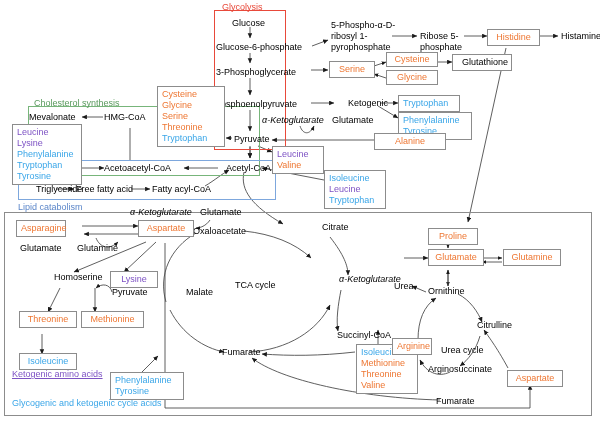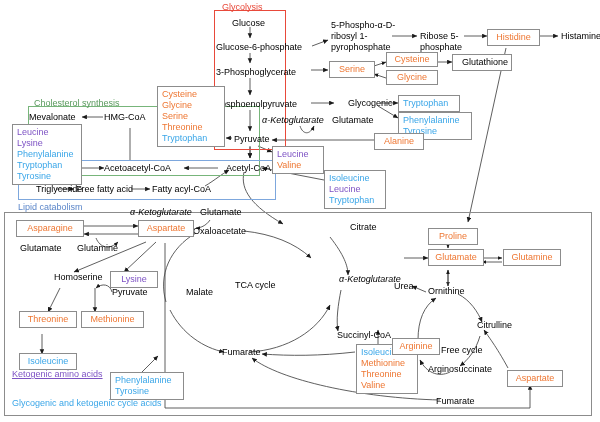--- a/index.html
+++ b/index.html
@@ -180,21 +180,21 @@
 
   <div class="node plain" style="left:331px;top:20px;">5-Phospho-α-D-</div>
   <div class="node plain" style="left:331px;top:31px;">ribosyl 1-</div>
   <div class="node plain" style="left:331px;top:42px;">pyrophosphate</div>
 
   <div class="node plain" style="left:420px;top:31px;">Ribose 5-</div>
   <div class="node plain" style="left:420px;top:42px;">phosphate</div>
 
   <div class="node plain" style="left:561px;top:31px;">Histamine</div>
 
-  <div class="node plain" style="left:348px;top:98px;">Glycogenic</div>
+  <div class="node plain" style="left:348px;top:98px;">Ketogenic</div>
 
   <div class="node plain ital" style="left:262px;top:115px;">α-Ketoglutarate</div>
   <div class="node plain" style="left:332px;top:115px;">Glutamate</div>
 
   <div class="box" style="left:329px;top:61px;width:46px;text-align:center;">
     <span class="gly">Serine</span>
   </div>
 
   <div class="box tight" style="left:386px;top:52px;width:52px;text-align:center;">
     <span class="gly">Cysteine</span>
@@ -213,21 +213,21 @@
 
   <div class="box" style="left:398px;top:95px;width:62px;">
     <span class="both">Tryptophan</span>
   </div>
 
   <div class="box" style="left:398px;top:112px;width:74px;">
     <div class="both">Phenylalanine</div>
     <div class="both">Tyrosine</div>
   </div>
 
-  <div class="box" style="left:374px;top:133px;width:50px;text-align:center;">
+  <div class="box" style="left:374px;top:133px;width:72px;text-align:center;">
     <span class="gly">Alanine</span>
   </div>
 
   <div class="box" style="left:157px;top:86px;width:68px;">
     <div class="gly">Cysteine</div>
     <div class="gly">Glycine</div>
     <div class="gly">Serine</div>
     <div class="gly">Threonine</div>
     <div class="both">Tryptophan</div>
   </div>
@@ -257,28 +257,28 @@
   <div class="box" style="left:324px;top:170px;width:62px;">
     <div class="both">Isoleucine</div>
     <div class="ket">Leucine</div>
     <div class="both">Tryptophan</div>
   </div>
 
   <div class="node plain ital" style="left:130px;top:207px;">α-Ketoglutarate</div>
   <div class="node plain" style="left:200px;top:207px;">Glutamate</div>
 
   <div class="node plain" style="left:193px;top:226px;">Oxaloacetate</div>
-  <div class="node plain" style="left:322px;top:222px;margin-left:28px;">Citrate</div>
+  <div class="node plain" style="left:322px;top:222px;">Citrate</div>
   <div class="node plain ital" style="left:339px;top:274px;">α-Ketoglutarate</div>
   <div class="node plain" style="left:337px;top:330px;">Succinyl-CoA</div>
   <div class="node plain" style="left:222px;top:347px;">Fumarate</div>
   <div class="node plain" style="left:186px;top:287px;">Malate</div>
   <div class="node plain" style="left:235px;top:280px;">TCA cycle</div>
 
-  <div class="box" style="left:16px;top:220px;width:68px;text-align:center;">
+  <div class="box" style="left:16px;top:220px;width:50px;text-align:center;">
     <span class="gly">Asparagine</span>
   </div>
   <div class="box" style="left:138px;top:220px;width:56px;text-align:center;">
     <span class="gly">Aspartate</span>
   </div>
 
   <div class="node plain" style="left:20px;top:243px;">Glutamate</div>
   <div class="node plain" style="left:77px;top:243px;">Glutamine</div>
 
   <div class="node plain" style="left:54px;top:272px;">Homoserine</div>
@@ -319,23 +319,23 @@
     <span class="gly">Glutamate</span>
   </div>
   <div class="box" style="left:503px;top:249px;width:58px;text-align:center;">
     <span class="gly">Glutamine</span>
   </div>
 
   <div class="node plain" style="left:394px;top:281px;">Urea</div>
   <div class="node plain" style="left:428px;top:286px;">Ornithine</div>
   <div class="node plain" style="left:477px;top:320px;">Citrulline</div>
   <div class="node plain" style="left:428px;top:364px;">Arginosuccinate</div>
-  <div class="node plain" style="left:441px;top:345px;">Free cycle</div>
-
-  <div class="box" style="left:392px;top:338px;width:48px;text-align:center;">
+  <div class="node plain" style="left:441px;top:345px;">Urea cycle</div>
+
+  <div class="box" style="left:392px;top:338px;width:40px;text-align:center;">
     <span class="gly">Arginine</span>
   </div>
   <div class="box" style="left:507px;top:370px;width:56px;text-align:center;">
     <span class="gly">Aspartate</span>
   </div>
 
   <div class="node plain" style="left:436px;top:396px;">Fumarate</div>
 
 </div>
 

